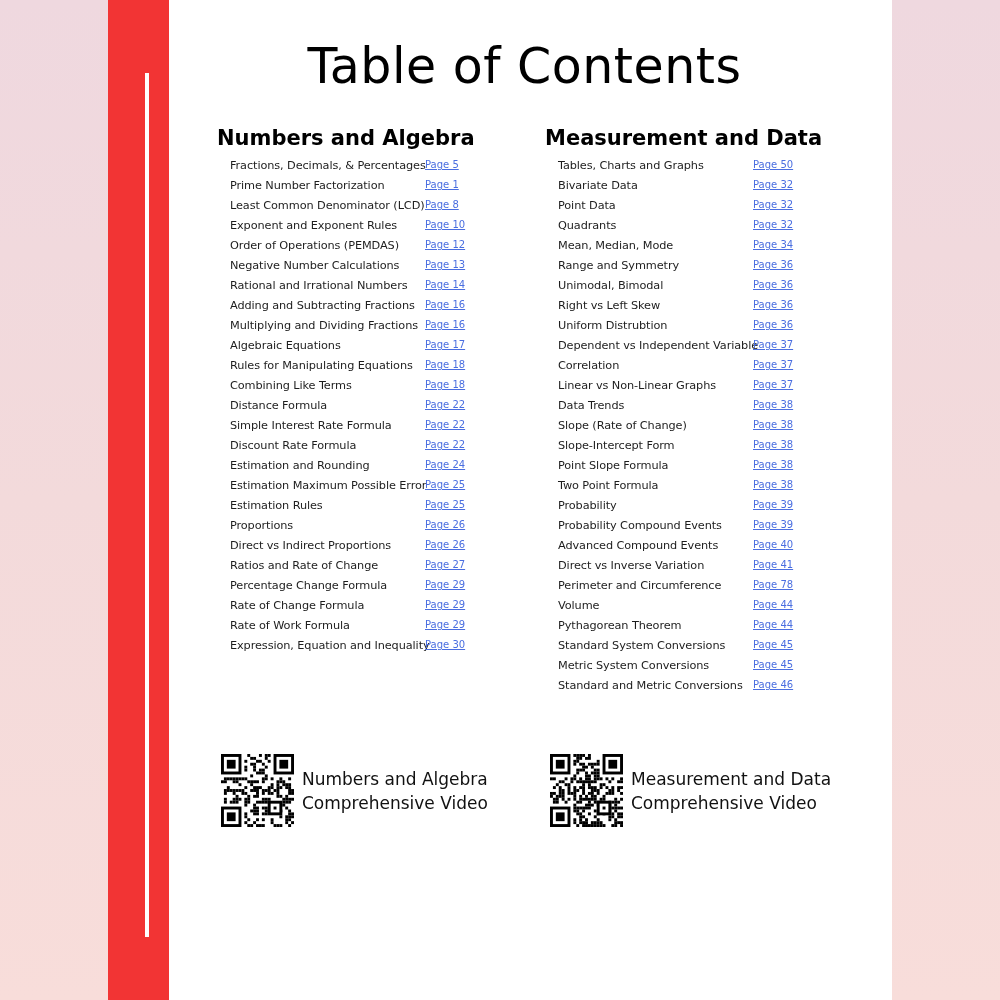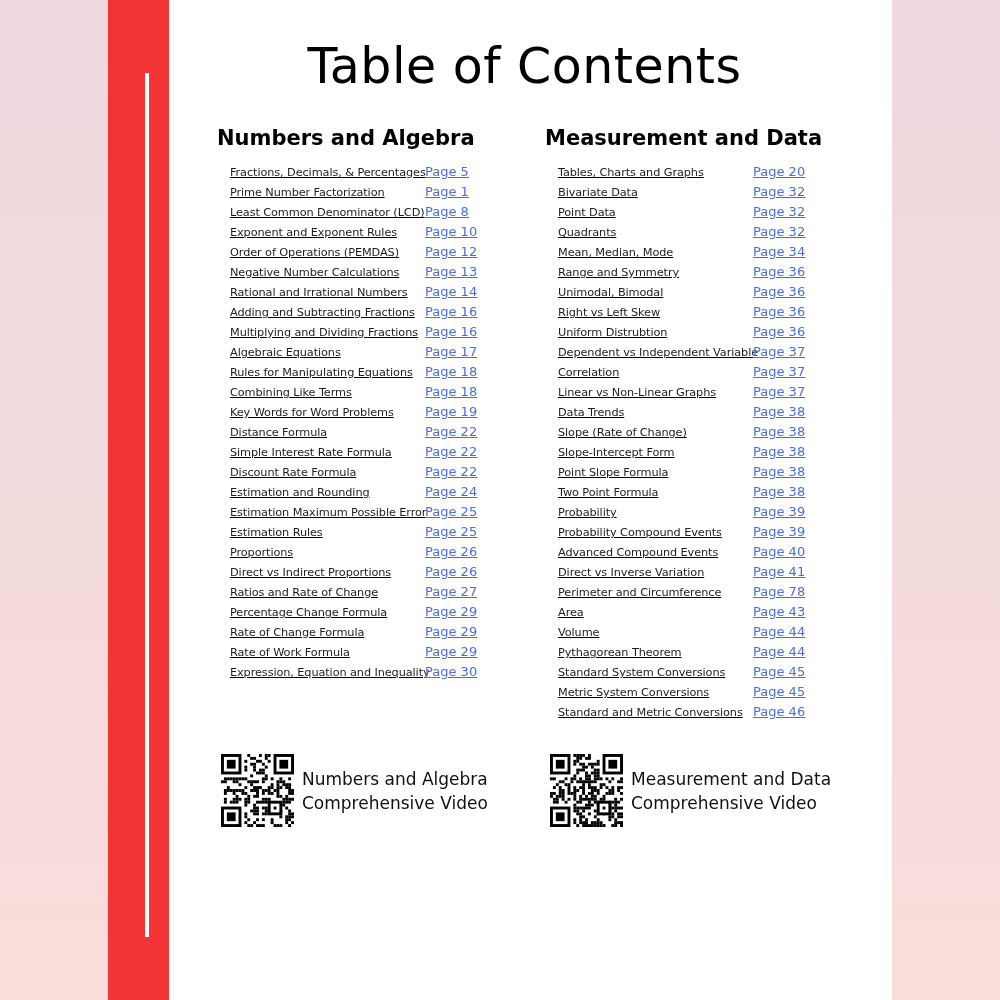--- a/index.html
+++ b/index.html
@@ -27,27 +27,27 @@
       margin-left: -6px;
     }
     .col { position: absolute; top: 124px; }
     .col-left { left: 48px; }
     .col-right { left: 376px; }
     .section-heading {
       font-family: "DejaVu Sans", sans-serif; font-size: 21px; color: #000;
       margin: 0 0 7px 0; height: 28px; line-height: 28px; white-space: nowrap;
     }
     .entries { margin: 0; padding: 0 0 0 13px; list-style: none; }
-    .entry { display: flex; height: 20px; align-items: flex-end; white-space: nowrap; text-decoration: underline; }
+    .entry { display: flex; height: 20px; align-items: flex-start; white-space: nowrap; }
     .entry-label {
       font-family: "DejaVu Sans", sans-serif; font-size: 11.3px; color: #1d1d1d;
       width: 195px; letter-spacing: -0.1px;
     }
     .entry-page {
-      font-family: "DejaVu Sans", sans-serif; font-size: 13px;
+      font-family: "DejaVu Sans", sans-serif; font-size: 10px;
       color: #4a6ee0; text-decoration: underline; cursor: pointer;
     }
     .qr-block { position: absolute; top: 754px; display: flex; align-items: center; }
     .qr-left { left: 52px; }
     .qr-right { left: 381px; }
     .qr { width: 73px; height: 73px; display: block; }
     .qr-caption {
       margin-left: 8px; font-family: "DejaVu Sans", sans-serif; font-size: 17px;
       line-height: 24px; color: #111;
     }
@@ -107,24 +107,20 @@
         </li>
         <li class="entry">
           <span class="entry-label">Rules for Manipulating Equations</span>
           <a class="entry-page">Page 18</a>
         </li>
         <li class="entry">
           <span class="entry-label">Combining Like Terms</span>
           <a class="entry-page">Page 18</a>
         </li>
         <li class="entry">
-          <span class="entry-label">Key Words for Word Problems</span>
-          <a class="entry-page">Page 19</a>
-        </li>
-        <li class="entry">
           <span class="entry-label">Distance Formula</span>
           <a class="entry-page">Page 22</a>
         </li>
         <li class="entry">
           <span class="entry-label">Simple Interest Rate Formula</span>
           <a class="entry-page">Page 22</a>
         </li>
         <li class="entry">
           <span class="entry-label">Discount Rate Formula</span>
           <a class="entry-page">Page 22</a>
@@ -170,21 +166,21 @@
           <a class="entry-page">Page 30</a>
         </li>
       </ul>
   </div>
 
   <div class="col col-right">
     <h2 class="section-heading">Measurement and Data</h2>
     <ul class="entries">
         <li class="entry">
           <span class="entry-label">Tables, Charts and Graphs</span>
-          <a class="entry-page">Page 20</a>
+          <a class="entry-page">Page 50</a>
         </li>
         <li class="entry">
           <span class="entry-label">Bivariate Data</span>
           <a class="entry-page">Page 32</a>
         </li>
         <li class="entry">
           <span class="entry-label">Point Data</span>
           <a class="entry-page">Page 32</a>
         </li>
         <li class="entry">
@@ -255,24 +251,20 @@
           <span class="entry-label">Advanced Compound Events</span>
           <a class="entry-page">Page 40</a>
         </li>
         <li class="entry">
           <span class="entry-label">Direct vs Inverse Variation</span>
           <a class="entry-page">Page 41</a>
         </li>
         <li class="entry">
           <span class="entry-label">Perimeter and Circumference</span>
           <a class="entry-page">Page 78</a>
-        </li>
-        <li class="entry">
-          <span class="entry-label">Area</span>
-          <a class="entry-page">Page 43</a>
         </li>
         <li class="entry">
           <span class="entry-label">Volume</span>
           <a class="entry-page">Page 44</a>
         </li>
         <li class="entry">
           <span class="entry-label">Pythagorean Theorem</span>
           <a class="entry-page">Page 44</a>
         </li>
         <li class="entry">

